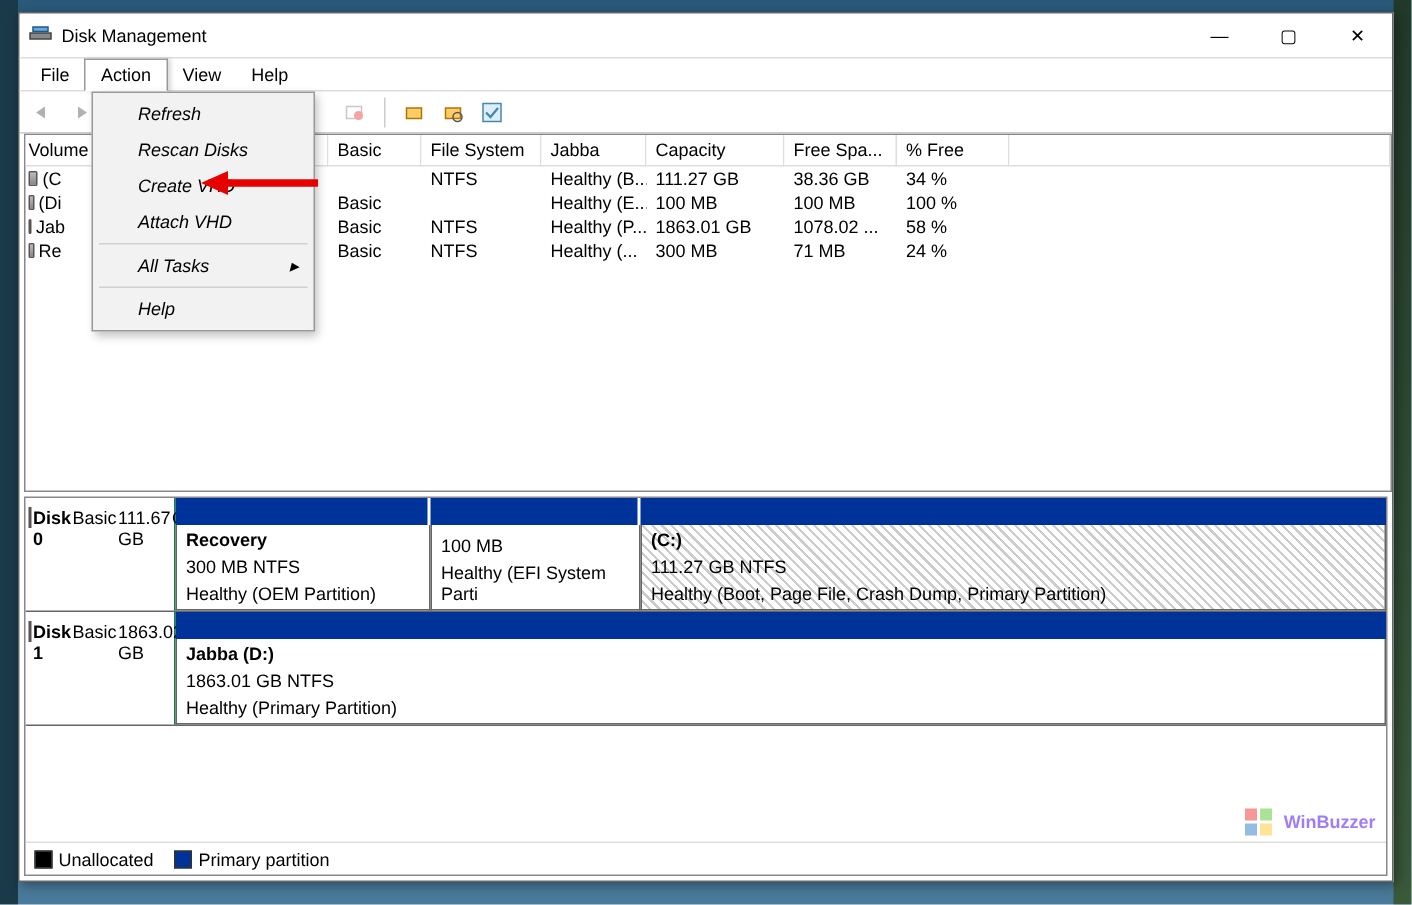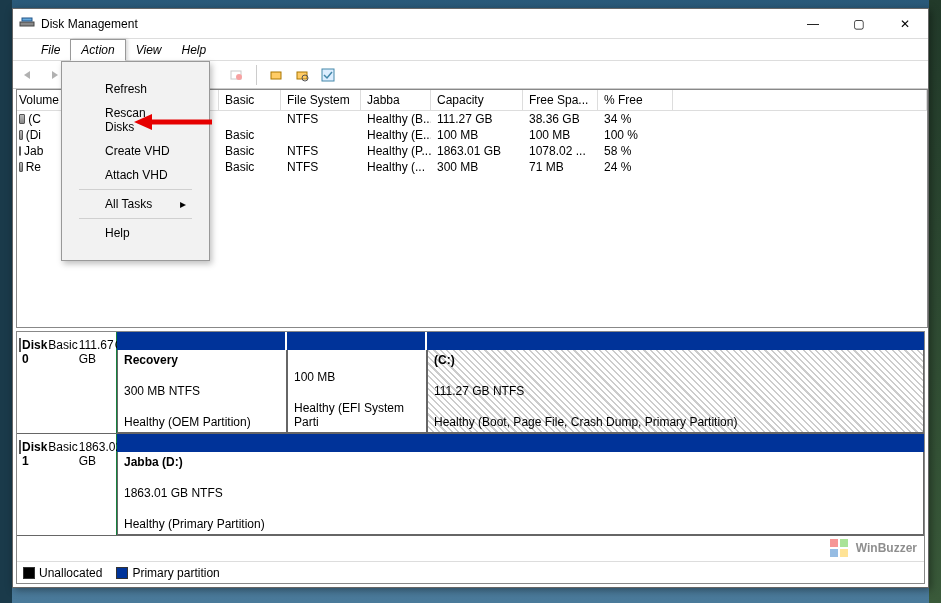--- a/index.html
+++ b/index.html
@@ -6,25 +6,25 @@
   body { margin: 0; background: linear-gradient(to bottom, #2a5a7a 0%, #3a6a8a 30%, #4a7a9a 100%); width: 941px; height: 603px; position: relative; overflow: hidden; }
   .backdrop-left { position:absolute; left:0; top:0; width:12px; height:603px; background:#1a3a4a; }
   .backdrop-right { position:absolute; right:0; top:0; width:12px; height:603px; background:linear-gradient(#223a2a,#3a5a3a); }
   .window { position: absolute; left: 12px; top: 8px; width: 917px; height: 580px; background: #ffffff; border: 1px solid #666; box-shadow: 2px 2px 8px rgba(0,0,0,0.4); display:flex; flex-direction:column; }
 
   .titlebar { height: 30px; display: flex; align-items: center; padding: 0 0 0 6px; border-bottom: 1px solid #ddd; }
   .titlebar .appicon { width:16px; height:16px; margin-right:6px; }
   .titlebar .title { flex:1; color:#000; }
   .titlebar .winctl { width:46px; height:30px; display:flex; align-items:center; justify-content:center; color:#000; }
 
-  .menubar { height: 22px; display:flex; align-items:stretch; padding-left:18px; border-bottom:1px solid #ddd; position:relative;font-style:italic; }
+  .menubar { height: 22px; display:flex; align-items:stretch; padding-left:4px; border-bottom:1px solid #ddd; position:relative; }
   .menubar .menuitem { padding:2px 10px; display:flex; align-items:center; cursor:default; }
   .menubar .menuitem.open { background:#ffffff; border:1px solid #999; border-bottom:1px solid #fff; margin-bottom:-1px; position:relative; z-index:20; box-shadow:2px 0 3px rgba(0,0,0,0.15); }
 
-  .dropdown { position:absolute; left:48px; top:52px; width:149px; background:#f2f2f2; border:1px solid #999; box-shadow:2px 3px 6px rgba(0,0,0,0.25); z-index:30; padding:15px; }
+  .dropdown { position:absolute; left:48px; top:52px; width:149px; background:#f2f2f2; border:1px solid #999; box-shadow:2px 3px 6px rgba(0,0,0,0.25); z-index:30; padding:2px;font-style:italic; }
   .dropdown .ditem { padding:5px 18px 5px 28px; position:relative; cursor:default; }
   .dropdown .sep { height:1px; background:#d0d0d0; margin:2px 2px; }
   .dropdown .sub-arrow { position:absolute; right:8px; top:5px; }
 
   .toolbar { height:28px; border-bottom:1px solid #ccc; display:flex; align-items:center; padding:0 4px; gap:4px; position:relative; z-index:1; }
   .tb-btn { width:22px; height:22px; display:flex; align-items:center; justify-content:center; border:1px solid transparent; }
   .tb-btn.disabled { opacity:0.45; }
   .tb-sep { width:1px; height:20px; background:#ccc; margin:0 4px; }
 
   .content { flex:1; display:flex; flex-direction:column; border:0; }
@@ -38,31 +38,31 @@
 
   .lower-pane { flex:1; border:1px solid #888; margin:0 3px 3px 3px; background:#fff; overflow:hidden; display:flex; flex-direction:column; }
   .disk-row { display:flex; border-bottom:1px solid #666; }
   .disk-info { width:100px; padding:6px 4px 6px 2px; display:flex; flex-direction:row; gap:1px; border-right:1px solid #15803d; }
   .disk-info .diskicon { width:22px; height:14px; background:linear-gradient(#ddd,#999); border:1px solid #555; margin-bottom:2px; }
   .disk-info .dname { font-weight:bold; }
   .disk-parts { flex:1; display:flex; flex-direction:column; }
   .disk-bar { height:18px; background:#003399; display:flex; }
   .disk-bar .seg { border-right:2px solid #fff; }
   .partitions { flex:1; display:flex; }
-  .partition { border:1px solid #666; border-top:0; padding:3px 6px; display:flex; flex-direction:column; gap:17px; min-height:56px; }
+  .partition { border:1px solid #666; border-top:0; padding:3px 6px; display:flex; flex-direction:column; gap:4px; min-height:56px; }
   .partition .pname { font-weight:bold; }
   .partition.hatched { background-image: repeating-linear-gradient(45deg, #fff 0, #fff 3px, #ccc 3px, #ccc 4.5px); }
   .spacer { flex:1; }
 
   .legend { height:22px; display:flex; align-items:center; padding:0 6px; gap:14px; border-top:1px solid #ddd; }
   .legend .swatch { width:12px; height:12px; display:inline-block; border:1px solid #333; margin-right:4px; vertical-align:middle; }
 
   .arrow { position:absolute; left:134px; top:112px; z-index:50; pointer-events:none; }
 
-  .watermark { position:absolute; right:24px; bottom:44px; display:flex; align-items:center; gap:6px; color:#737373; font-size:18px; z-index:60; opacity:0.8; }
+  .watermark { position:absolute; right:24px; bottom:44px; display:flex; align-items:center; gap:6px; color:#8b5cf6; font-size:18px; z-index:60; opacity:0.8; }
   .watermark .wb { font-weight:600; }
 </style>
 </head>
 <body>
 
 <div class="backdrop-left"></div>
 <div class="backdrop-right"></div>
 
 <div class="window">
 

